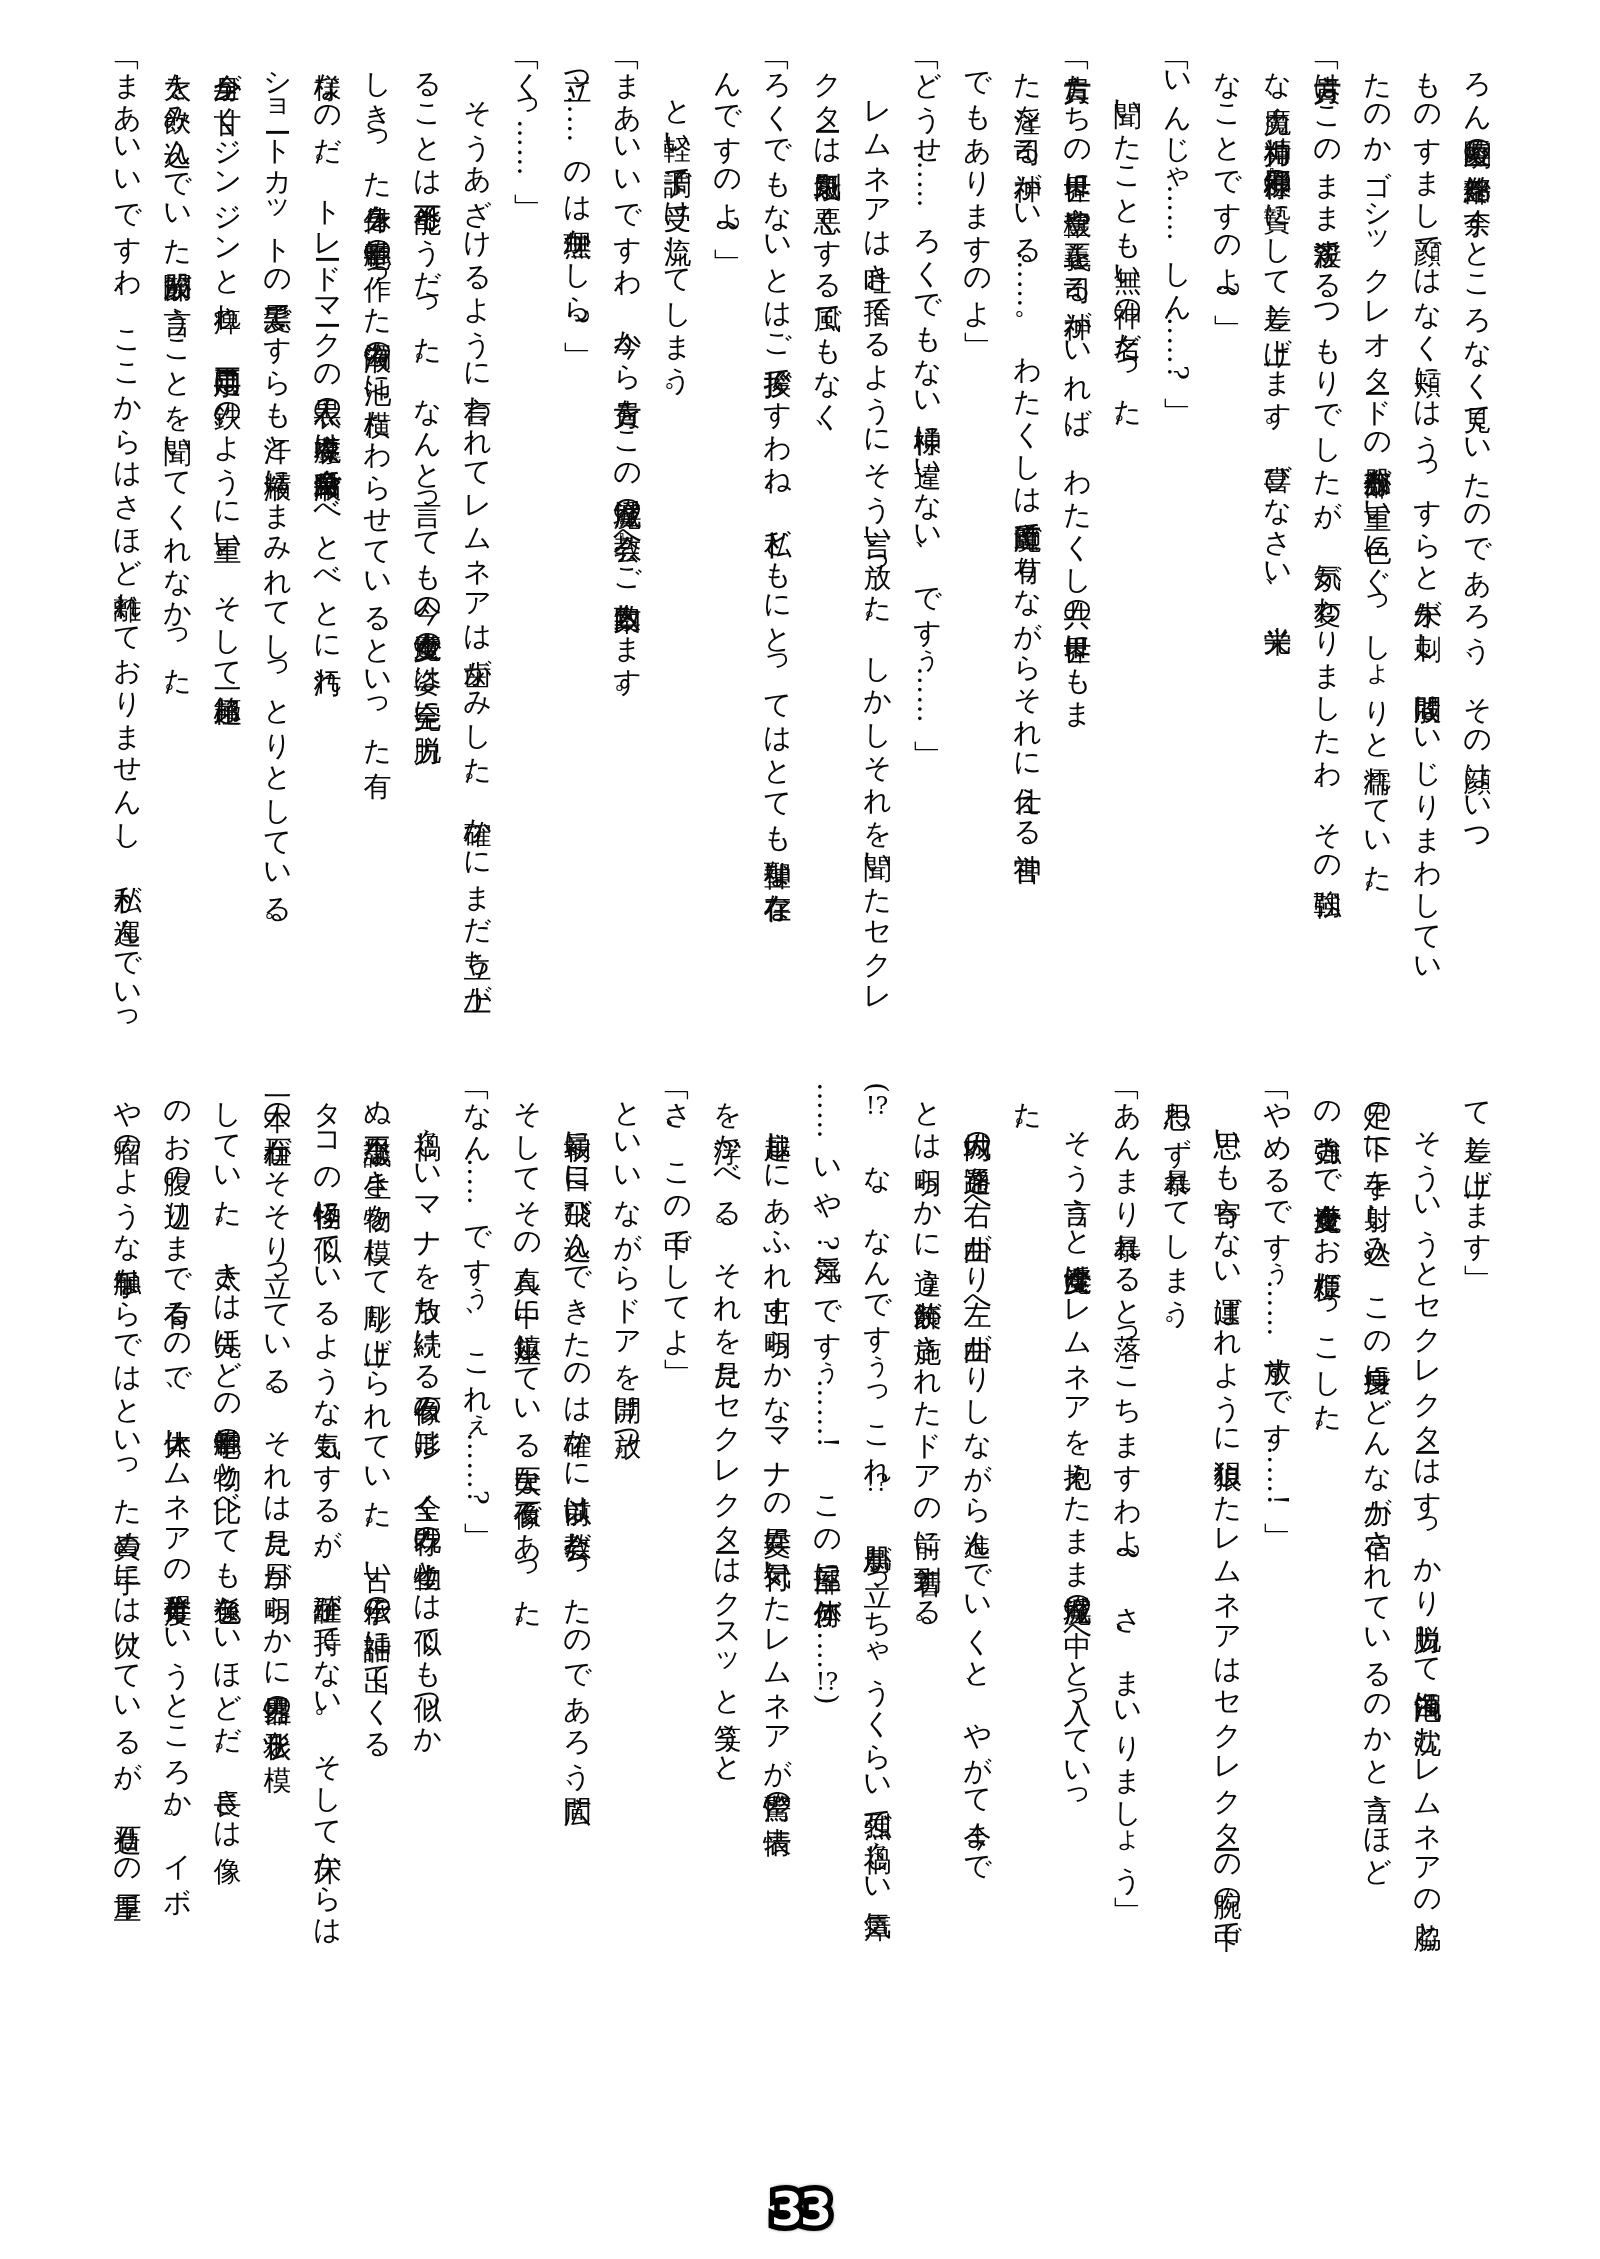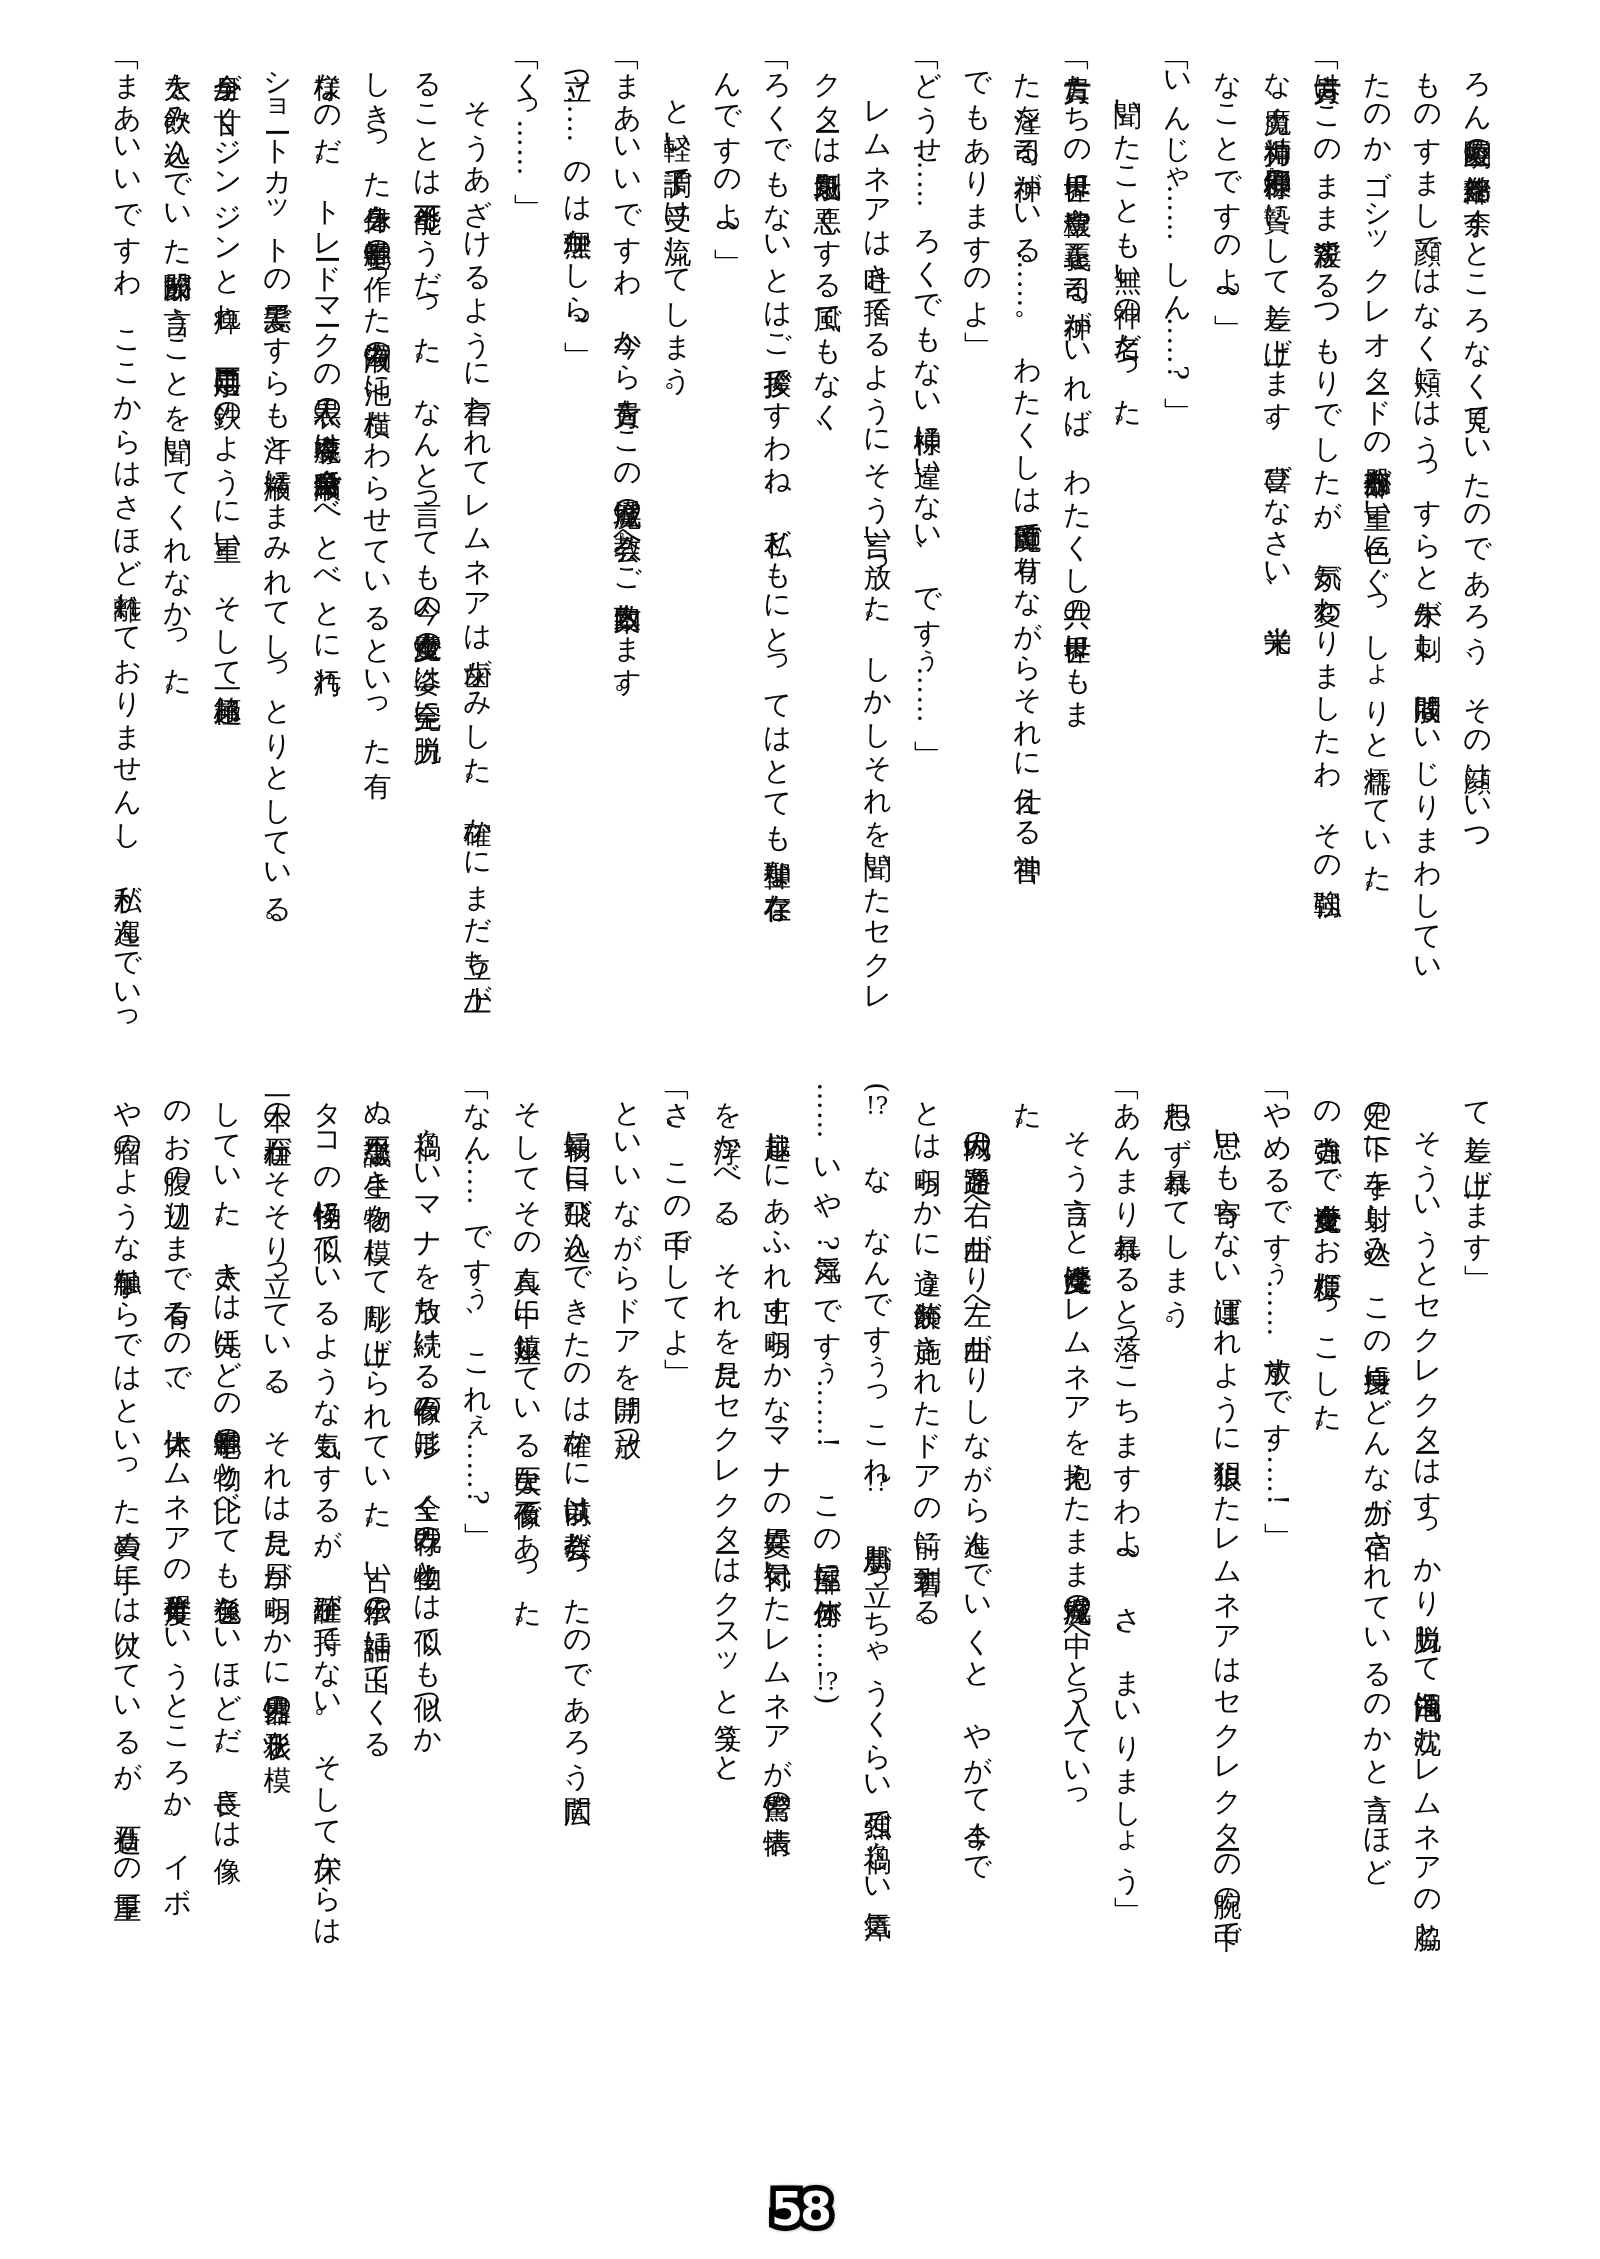--- a/index.html
+++ b/index.html
@@ -121,14 +121,14 @@
       <div class="col">そしてその真ん中に鎮座している巨大な石像であった。</div>
       <div class="col">「なん……ですぅ、これぇ……?」</div>
       <div class="col">　禍々しいマナを放ち続ける石像の形は、全く既存の生物とは似ても似つか</div>
       <div class="col">ぬ不思議な生き物を模して彫り上げられていた。古い伝承の神話に出てくる</div>
       <div class="col">タコの怪物に似ているような気もするが、確証が持てない。そして床からは</div>
       <div class="col">一本の石柱がそそり立っている。それは見た目が明らかに男性器の形状を模</div>
       <div class="col">していた。太さは先ほどの触手竜の物と比べても遜色ないほどだ。長さは像</div>
       <div class="col">のお腹の辺りまで有るので、大体レムネアの半分程度というところか。イボ</div>
       <div class="col">や瘤のような触手ならではといった責め手には欠けているが、石造りの重厚</div>
     </div>
-  <div class="page-num">58</div>
+  <div class="page-num">33</div>
 </div>
 
 </body></html>

